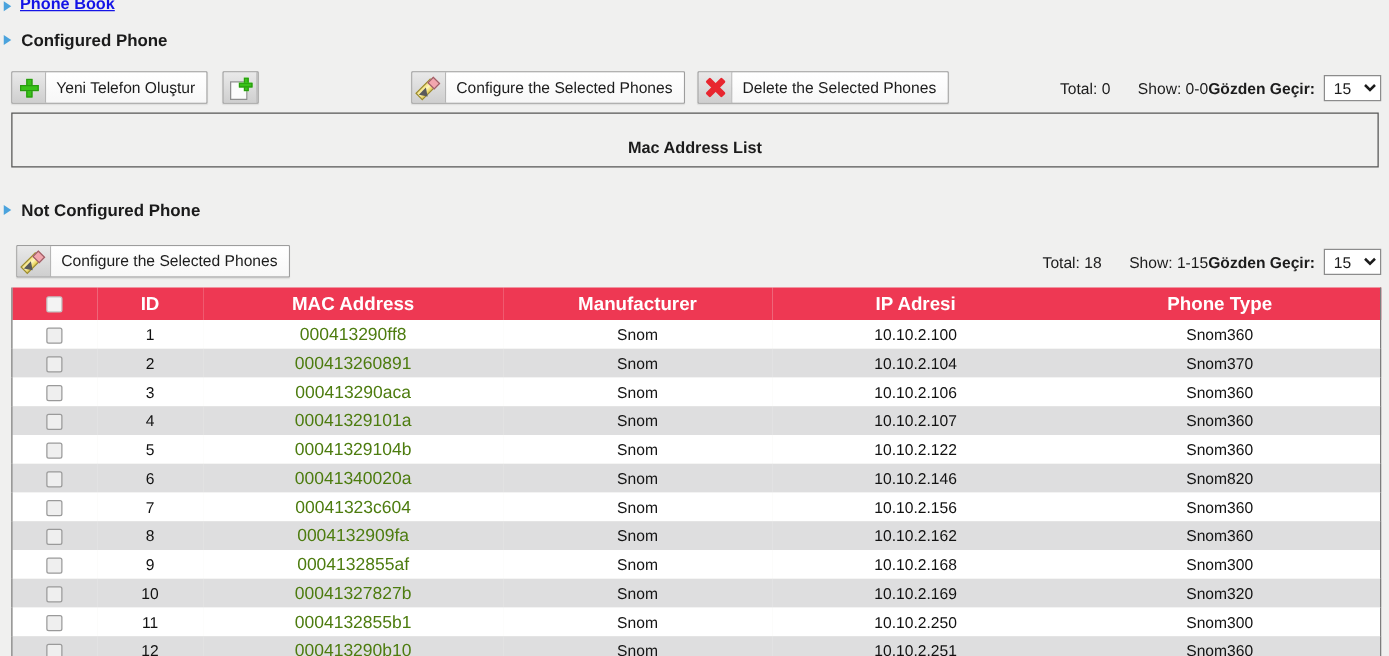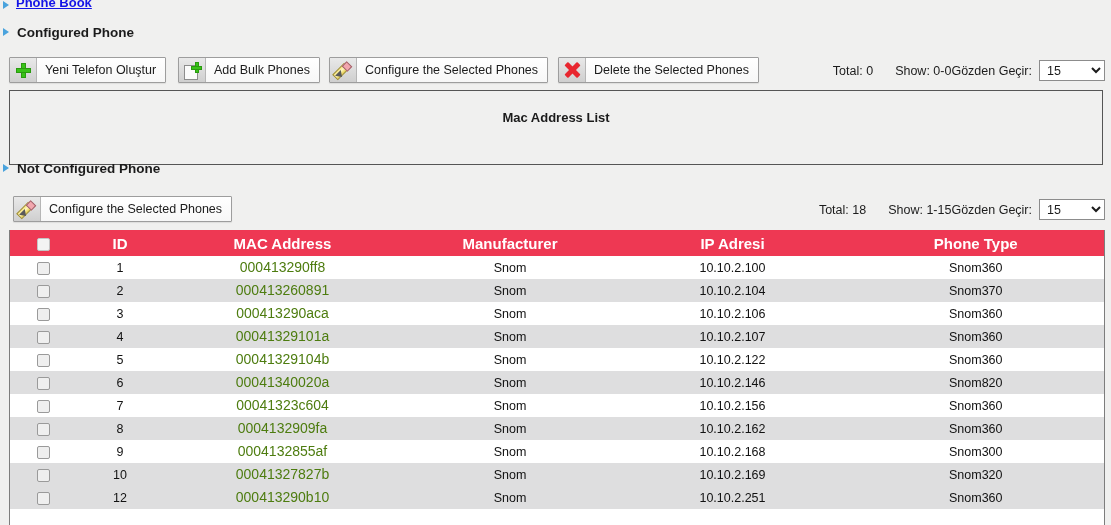--- a/index.html
+++ b/index.html
@@ -156,37 +156,37 @@
   }
 
   
   .paging {
     position: absolute; right: 6px; top: 3px;
     display: flex; align-items: center; gap: 0;
     font-size: 12.5px; color: #1c1c1c; white-space: nowrap;
   }
   .paging .t { margin-right: 22px; }
   .paging .s { }
-  .paging .g { margin-right: 7px; }
+  .paging .g { margin-right: 7px; font-weight: bold; }
   .paging select {
     font-family: "Liberation Sans", sans-serif;
     font-size: 12.5px;
     height: 21px;
-    width: 66px;
+    width: 46px;
     border: 1px solid #8c8c8c;
     background: #fff;
     padding-left: 3px;
     color: #1c1c1c;
   }
 
   
   #mac-panel {
     position: absolute;
     left: 9px; top: 90px;
-    width: 1094px; height: 75px;
+    width: 1094px; height: 44px;
     box-sizing: border-box;
     border: 1px solid #555;
     background: #f0f0ef;
   }
   #mac-panel .title {
     position: absolute;
     left: 0; right: 0; top: 19px;
     text-align: center;
     font-size: 13px;
     font-weight: bold;
@@ -272,21 +272,20 @@
     </div>
 
     <div class="btn" style="left:178px;">
       <span class="ico-box">
         <span class="ic-bulk">
             <span class="sheet"></span>
             <span class="p1"></span>
             <span class="p2"></span>
           </span>
       </span>
-      <span class="lbl">Add Bulk Phones</span>
     </div>
 
     <div class="btn" style="left:329px;">
       <span class="ico-box">
         <span class="ic-pencil">
             <span class="body"></span>
             <span class="eraser"></span>
             <span class="tip"></span>
           </span>
       </span>
@@ -437,20 +436,28 @@
           <td>Snom300</td>
         </tr>
         <tr class="even">
           <td><span class="cb"></span></td>
           <td>10</td>
           <td><a class="mac">00041327827b</a></td>
           <td>Snom</td>
           <td>10.10.2.169</td>
           <td>Snom320</td>
         </tr>
+        <tr class="odd">
+          <td><span class="cb"></span></td>
+          <td>11</td>
+          <td><a class="mac">0004132855b1</a></td>
+          <td>Snom</td>
+          <td>10.10.2.250</td>
+          <td>Snom300</td>
+        </tr>
         <tr class="even">
           <td><span class="cb"></span></td>
           <td>12</td>
           <td><a class="mac">000413290b10</a></td>
           <td>Snom</td>
           <td>10.10.2.251</td>
           <td>Snom360</td>
         </tr>
         <tr class="odd">
           <td></td>

